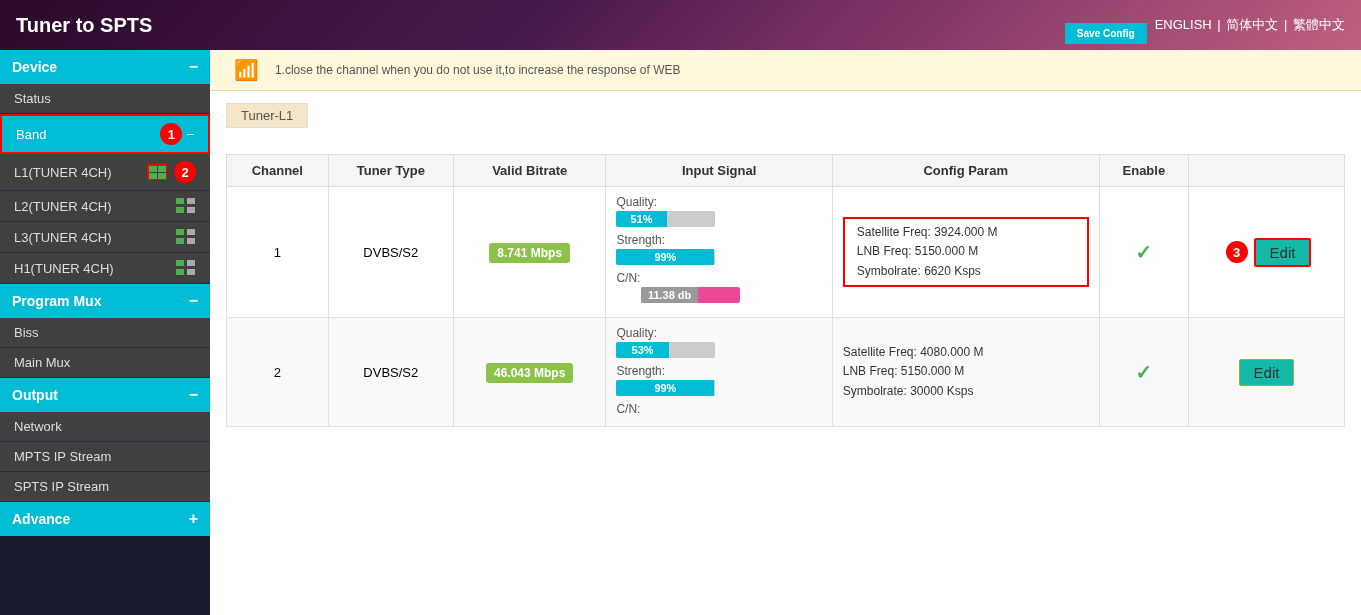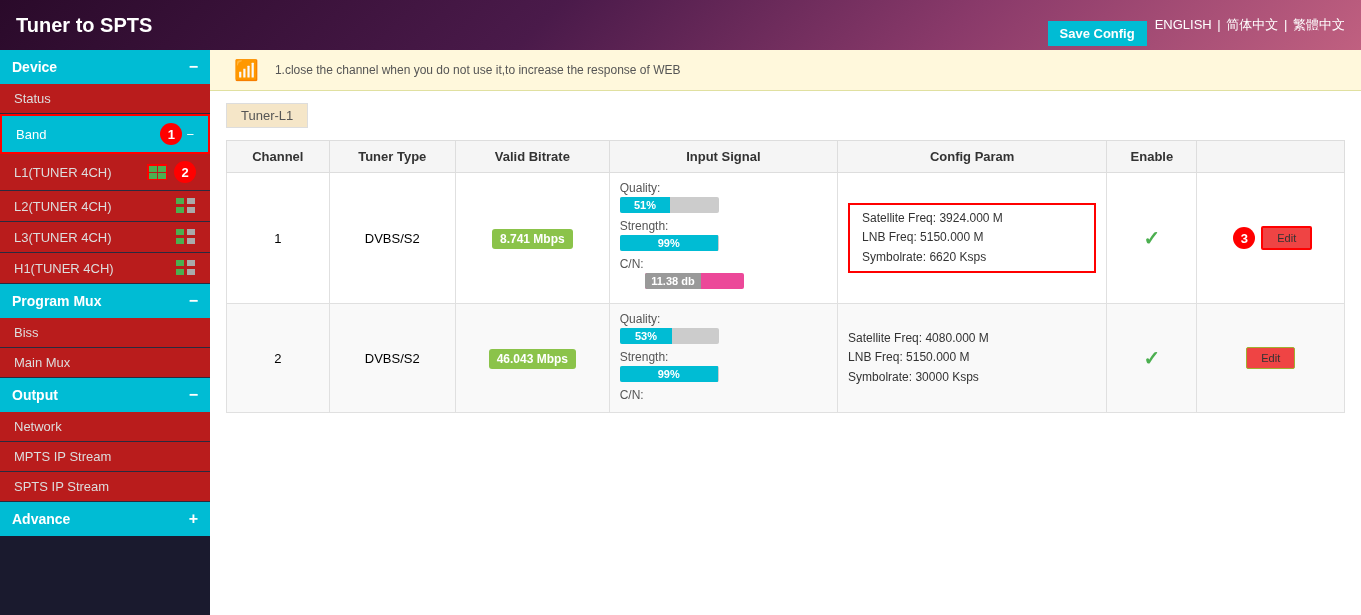--- a/index.html
+++ b/index.html
@@ -24,21 +24,21 @@
       display: flex;
       align-items: center;
       gap: 8px;
     }
     .save-config-btn {
       background: #00bcd4;
       color: white;
       border: none;
       padding: 5px 12px;
       cursor: pointer;
-      font-size: 13px;
+      font-size: 10px;
       font-weight: bold;
       margin-top: 16px;
     }
     .lang-selector {
       color: white;
       font-size: 13px;
     }
     .lang-selector a {
       color: white;
       text-decoration: none;
@@ -79,21 +79,21 @@
       font-weight: bold;
     }
     .sidebar-item {
       color: #ddd;
       padding: 7px 14px;
       cursor: pointer;
       border-bottom: 1px solid #2a2a3e;
       display: flex;
       align-items: center;
       justify-content: space-between;
-      background: #b91c1c;
+      background: #404040;
     }
     .channel-icon {
       display: inline-grid;
       grid-template-columns: 1fr 1fr;
       gap: 1px;
       width: 20px;
       height: 16px;
     }
     .channel-icon .cell {
       background: #4caf50;
@@ -152,21 +152,21 @@
     .tuner-header {
       padding: 12px 16px 0 16px;
     }
     .tuner-label {
       display: inline-block;
       background: #f5e6c8;
       border: 1px solid #ddd;
       padding: 4px 14px;
       font-size: 13px;
       color: #555;
-      margin-bottom: 12px;
+      margin-bottom: 26px;
     }
 
     
     .table-wrapper {
       padding: 0 16px 16px 16px;
     }
     .channel-table {
       width: 100%;
       border-collapse: collapse;
       font-size: 13px;
@@ -233,26 +233,26 @@
 
     
     .check-icon {
       color: #4caf50;
       font-size: 20px;
       font-weight: bold;
     }
 
     
     .edit-btn {
-      background: #ef4444;
+      background: #14b8a6;
       color: #333;
       border: 1px solid #a0b030;
       padding: 4px 14px;
       cursor: pointer;
-      font-size: 11px;
+      font-size: 15px;
       border-radius: 2px;
     }
     .edit-btn.highlighted {
       border: 2px solid red;
     }
 
     
     .badge-3-wrapper {
       position: relative;
     }

